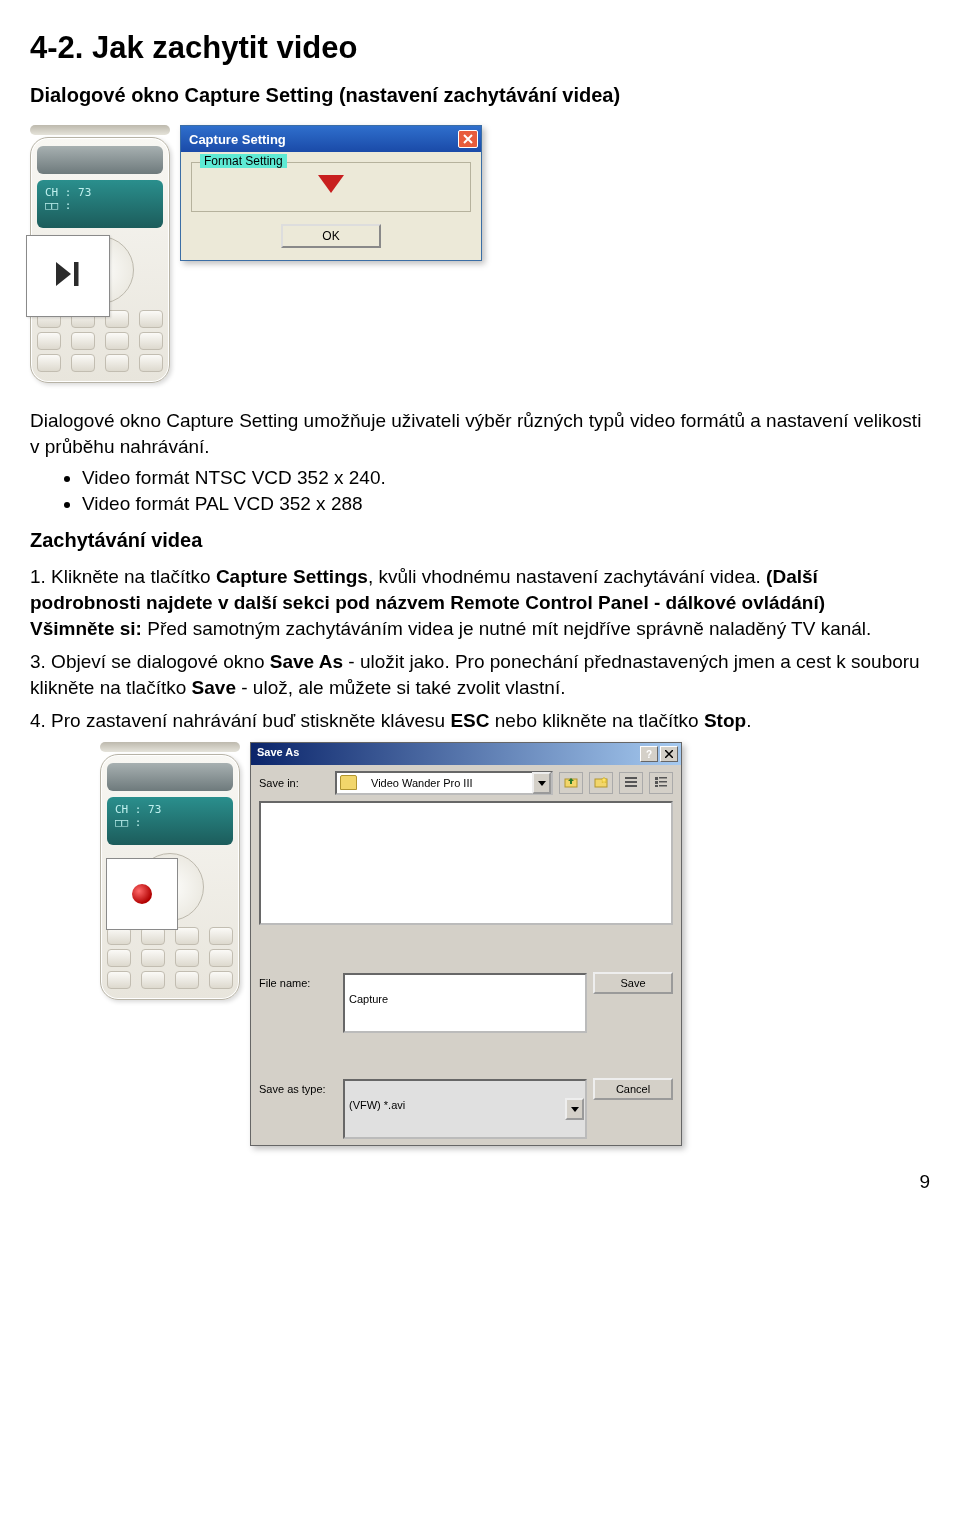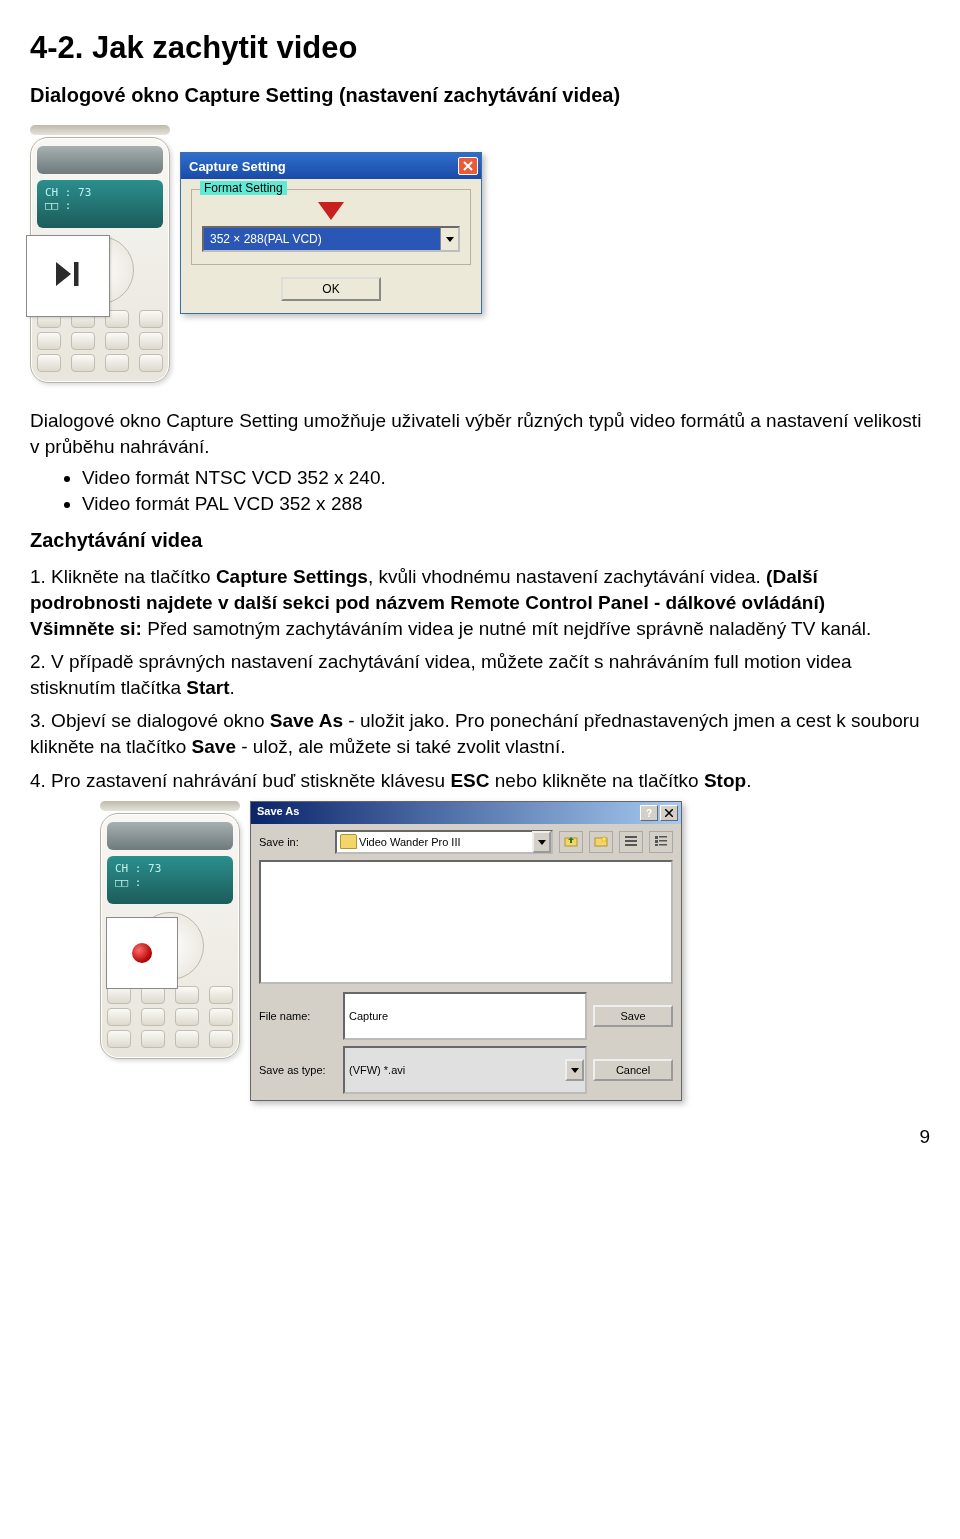--- a/index.html
+++ b/index.html
@@ -119,21 +119,20 @@
     margin-bottom: 2px;
   }
   
   .cap-win {
     width: 300px;
     background: #ece9d8;
     border: 1px solid #3b6ea5;
     font-family: Tahoma, sans-serif;
     font-size: 12px;
     box-shadow: 3px 3px 6px rgba(0,0,0,.25);
-    margin-top: 27px;
   }
   .cap-title {
     background: linear-gradient(#2f6fcc, #1a4aa8);
     color: #fff;
     font-weight: bold;
     font-size: 13px;
     padding: 4px 3px 4px 8px;
     display: flex;
     align-items: center;
     justify-content: space-between;
@@ -274,21 +273,21 @@
   .save-body { padding: 6px 8px; }
   .save-row { display: flex; align-items: center; gap: 6px; margin-bottom: 6px; }
   .save-row label { width: 70px; }
   .save-combo {
     flex: 1;
     height: 20px;
     background: #fff;
     border: 2px inset #bbb;
     display: flex;
     align-items: center;
-    padding-left: 22px;
+    padding-left: 34px;
     position: relative;
   }
   .save-combo .folder-ic {
     position: absolute;
     left: 3px; top: 2px;
     width: 15px; height: 13px;
     background: #f2d66b;
     border: 1px solid #b2952f;
     border-radius: 2px 2px 0 0;
   }
@@ -314,23 +313,24 @@
   .save-bottom {
     display: grid;
     grid-template-columns: 78px 1fr 80px;
     gap: 6px 6px;
     align-items: center;
   }
   .save-field {
     height: 20px;
     background: #fff;
     border: 2px inset #bbb;
-    padding: 12px 4px;
-    display: flex;
-    align-items: center;
+    padding: 18px 4px;
+    display: flex;
+    align-items: flex-start;
+    margin-top: 40px;
   }
   .save-field.dark { background: #e0e0e0; }
   .save-btn {
     height: 22px;
     background: #d4d0c8;
     border: 2px outset #eee;
     font-family: inherit;
     font-size: 11px;
   }
   .page-num {
@@ -396,47 +396,38 @@
           <svg viewBox="0 0 10 10">
               <path d="M1 1l8 8M9 1l-8 8" stroke="#fff" stroke-width="2"></path>
             </svg>
         </span>
       </span>
     </div>
     <div class="cap-body">
       <div class="cap-group">
         <span class="cap-legend">Format Setting</span>
         <div class="arrow-down"></div>
-        <div class="combo">
-          <span class="combo-text">352 × 288(PAL VCD)</span>
-          <span class="combo-btn">
-            <span class="tri-dn"></span>
-          </span>
-        </div>
       </div>
       <button class="ok-btn">OK</button>
     </div>
   </div>
 </div>
 
 <div class="body-text">
   <p>Dialogové okno Capture Setting umožňuje uživateli výběr různých typů video formátů a nastavení velikosti v průběhu nahrávání.</p>
   <ul class="bullets">
     <li>Video formát NTSC VCD 352 x 240.</li>
     <li>Video formát PAL VCD 352 x 288</li>
   </ul>
 
   <div class="subhead">Zachytávání videa</div>
 
   <p>
     <span>1. Klikněte na tlačítko </span><b>Capture Settings</b><span>, kvůli vhodnému nastavení zachytávání videa. </span><b>(Další podrobnosti najdete v další sekci pod názvem Remote Control Panel - dálkové ovládání)</b><br>
     <b>Všimněte si:</b><span> Před samotným zachytáváním videa je nutné mít nejdříve správně naladěný TV kanál.</span>
-  </p>
-  <p>
-    <span>2. V případě správných nastavení zachytávání videa, můžete začít s nahráváním full motion videa stisknutím tlačítka </span><b>Start</b><span>.</span>
   </p>
   <p>
     <span>3. Objeví se dialogové okno </span><b>Save As</b><span> - uložit jako. Pro ponechání přednastavených jmen a cest k souboru klikněte na tlačítko </span><b>Save</b><span> - ulož, ale můžete si také zvolit vlastní.</span>
   </p>
   <p>
     <span>4. Pro zastavení nahrávání buď stiskněte klávesu </span><b>ESC</b><span> nebo klikněte na tlačítko </span><b>Stop</b><span>.</span>
   </p>
 </div>
 
 <div class="figure-row" style="margin-left:70px;">

